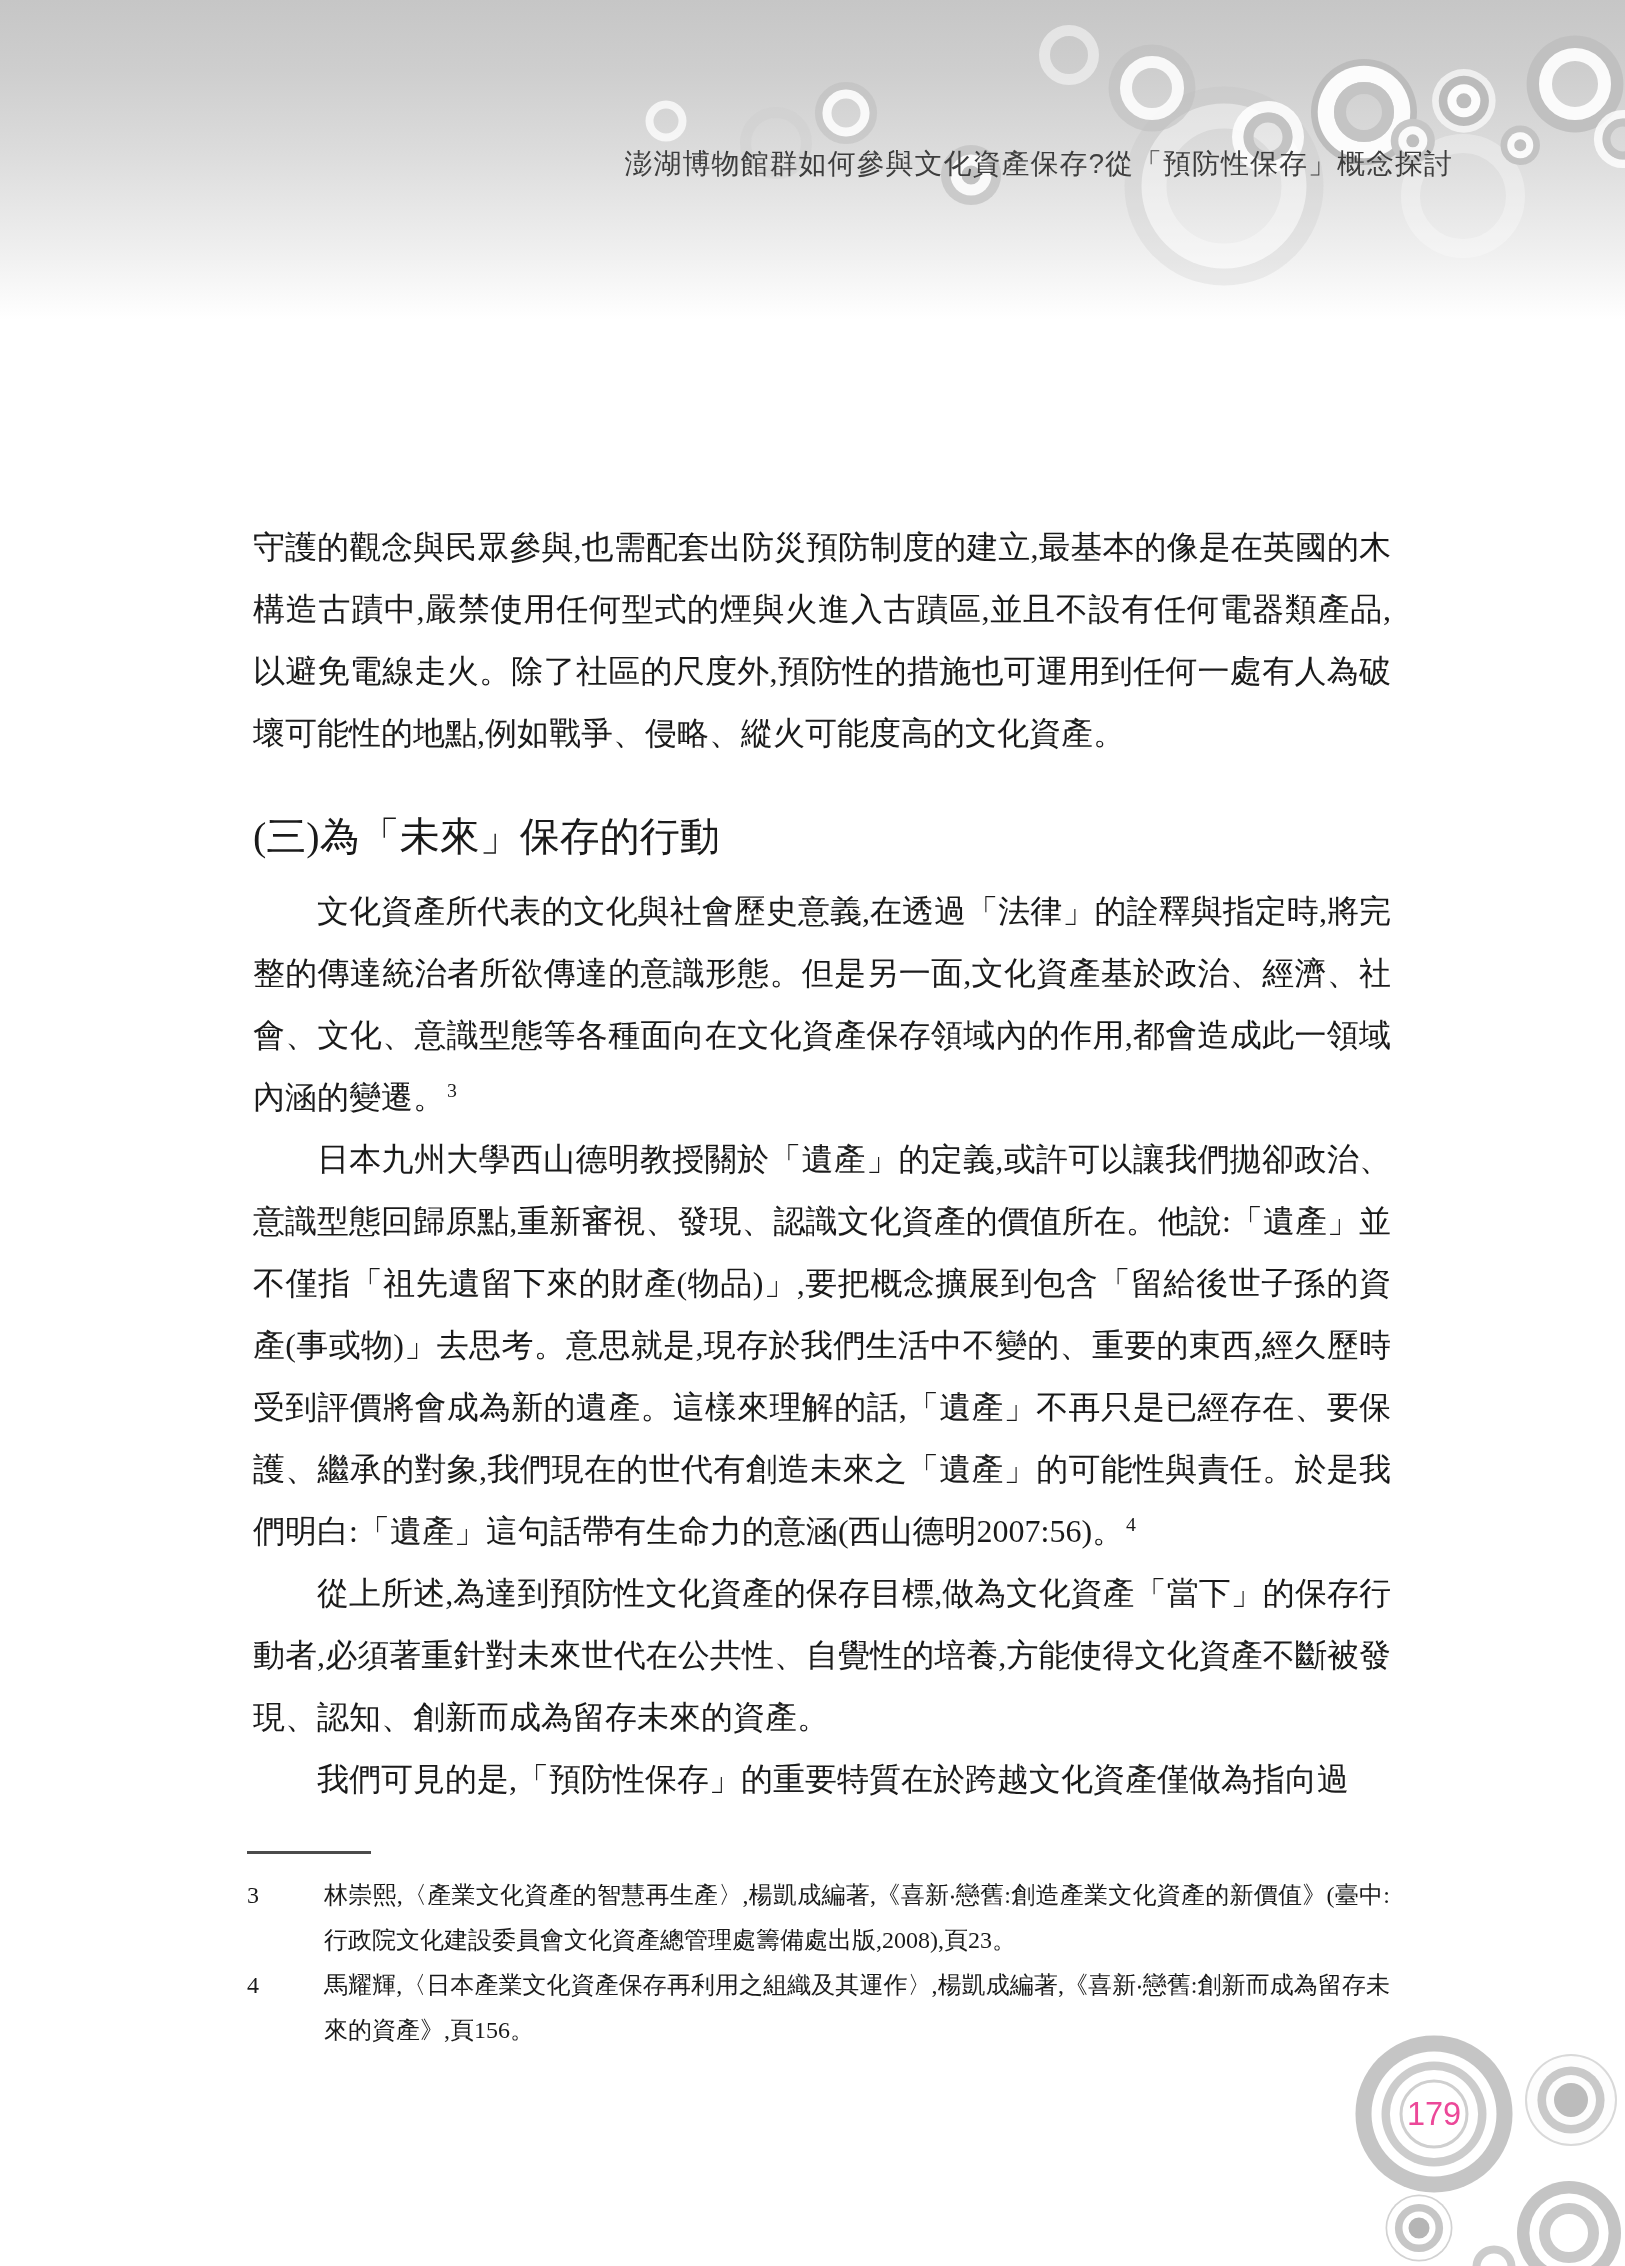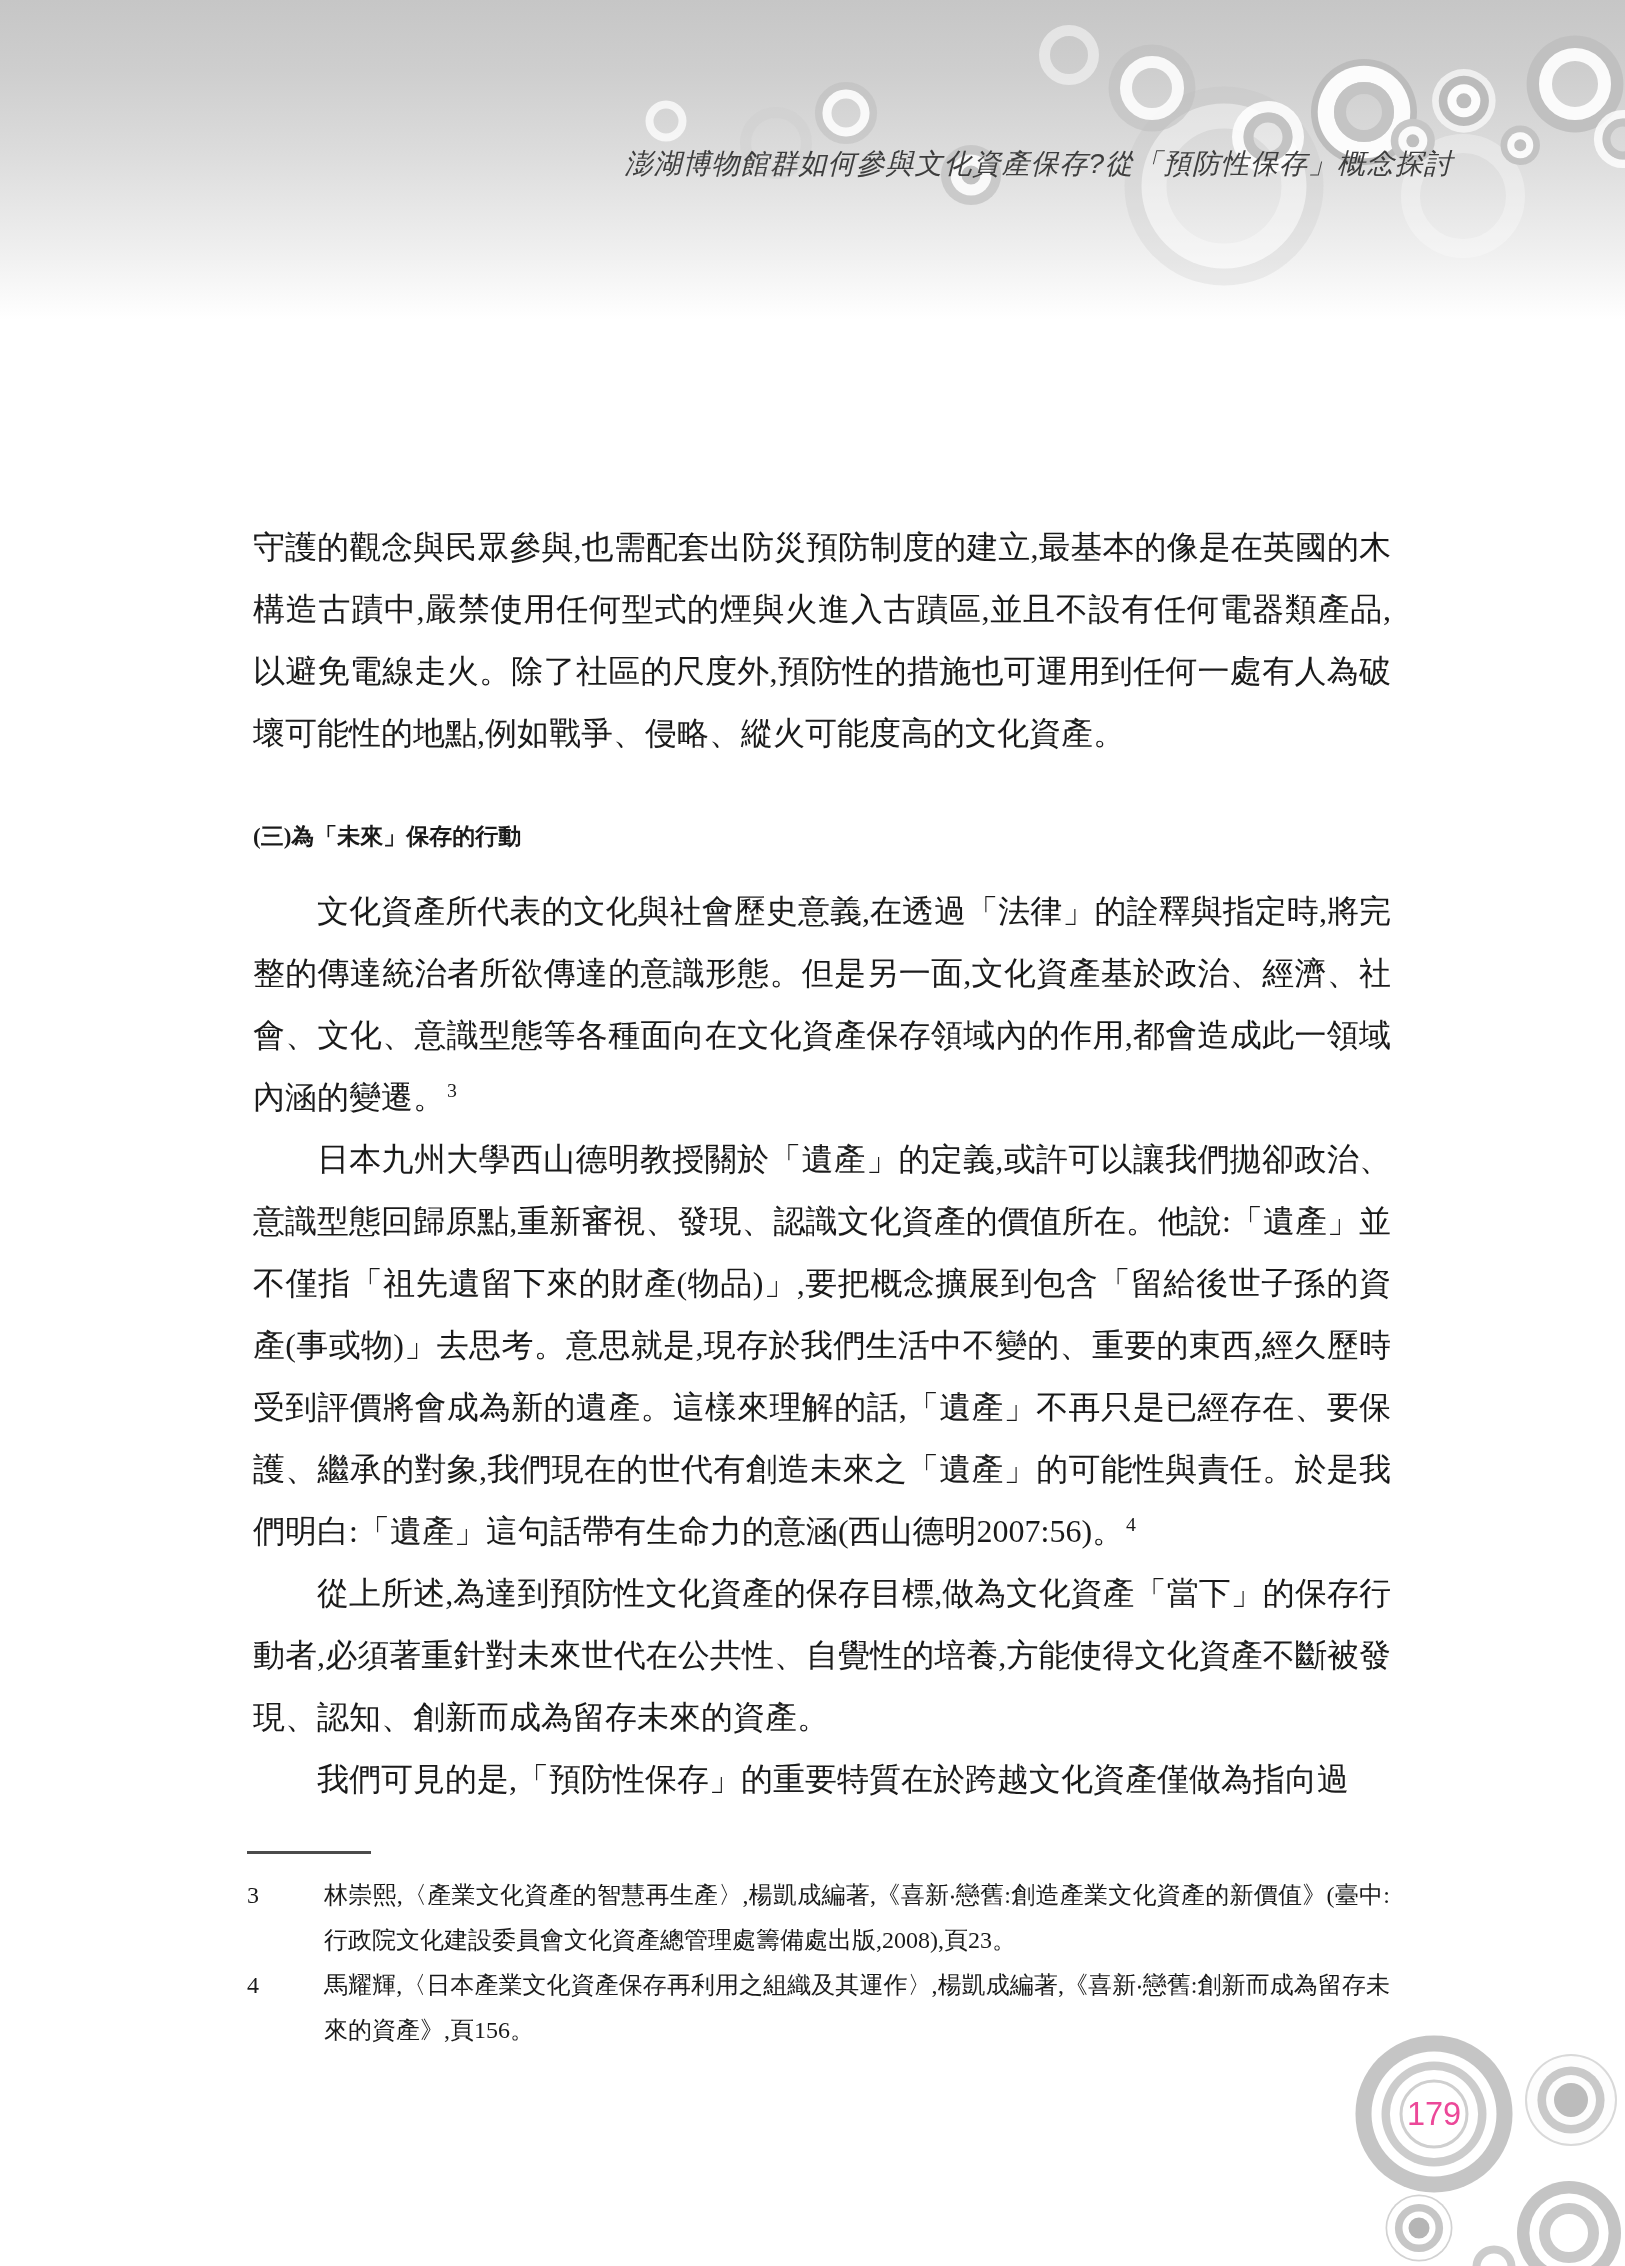--- a/index.html
+++ b/index.html
@@ -21,32 +21,31 @@
     position:absolute;border-radius:50%;
     transform:translate(-50%,-50%);
     box-sizing:content-box;
   }
   
   .header-title{
     position:absolute;top:145px;right:172px;z-index:6;
     font-family:"Liberation Sans","DejaVu Sans",sans-serif;
     font-size:28px;letter-spacing:1px;color:#3d3d3d;
     white-space:nowrap;
-    font-style:italic;
   }
   
   .body-text{
     position:absolute;left:253px;top:516px;width:1138px;z-index:4;
     font-size:32px;line-height:62px;
     text-align:justify;text-justify:inter-character;
   }
   .para{margin:0;}
   .para.indent{text-indent:2em;}
   .heading{
-    font-weight:bold;font-size:23px;
+    font-weight:normal;font-size:40px;
     margin:42px 0 12.4px 0;
     text-align:left;
   }
   sup.fnref{font-size:0.62em;line-height:0;vertical-align:super;margin-left:1.9px;}
   
   .footnotes{
     position:absolute;left:247px;top:1851px;width:1143px;z-index:4;
     font-size:24px;line-height:45px;
   }
   .fn-rule{width:124px;height:2.9px;background:#4b4b4b;margin:0 0 19px 0;}

